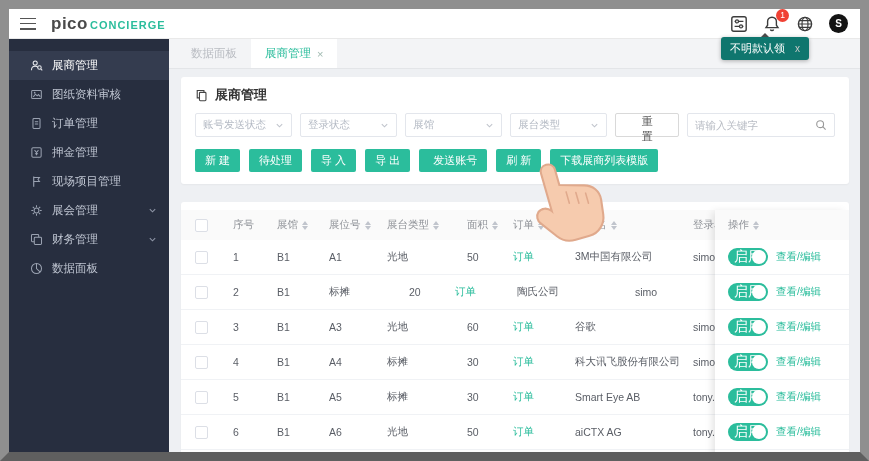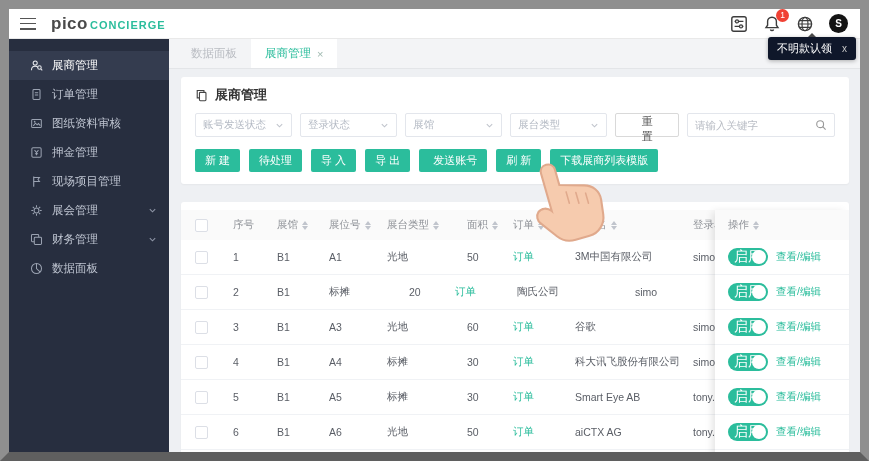--- a/index.html
+++ b/index.html
@@ -187,45 +187,45 @@
       </span>
       <span class="tico">
           <svg viewBox="0 0 18 18">
             <use href="#ic-globe"></use>
           </svg>
         </span>
       <span class="avatar">S</span>
     </div>
   </div>
 
-  <div class="tooltip" style="background: #0f172a; margin-left: 47px;">
+  <div class="tooltip" style="background: #0f766e;">
     <span class="tt-caret"></span>
     <span>不明款认领</span>
     <span class="tt-x">x</span>
   </div>
 
   <div class="sidebar">
     <div>
         <div class="side-item active">
           <svg class="sic" viewBox="0 0 14 14">
             <use href="#ic-exhibitor"></use>
           </svg>
           <span class="slabel">展商管理</span>
         </div>
         <div class="side-item">
           <svg class="sic" viewBox="0 0 14 14">
+            <use href="#ic-drawing"></use>
+          </svg>
+          <span class="slabel">图纸资料审核</span>
+        </div>
+        <div class="side-item">
+          <svg class="sic" viewBox="0 0 14 14">
             <use href="#ic-order"></use>
           </svg>
           <span class="slabel">订单管理</span>
-        </div>
-        <div class="side-item">
-          <svg class="sic" viewBox="0 0 14 14">
-            <use href="#ic-drawing"></use>
-          </svg>
-          <span class="slabel">图纸资料审核</span>
         </div>
         <div class="side-item">
           <svg class="sic" viewBox="0 0 14 14">
             <use href="#ic-deposit"></use>
           </svg>
           <span class="slabel">押金管理</span>
         </div>
         <div class="side-item">
           <svg class="sic" viewBox="0 0 14 14">
             <use href="#ic-onsite"></use>

